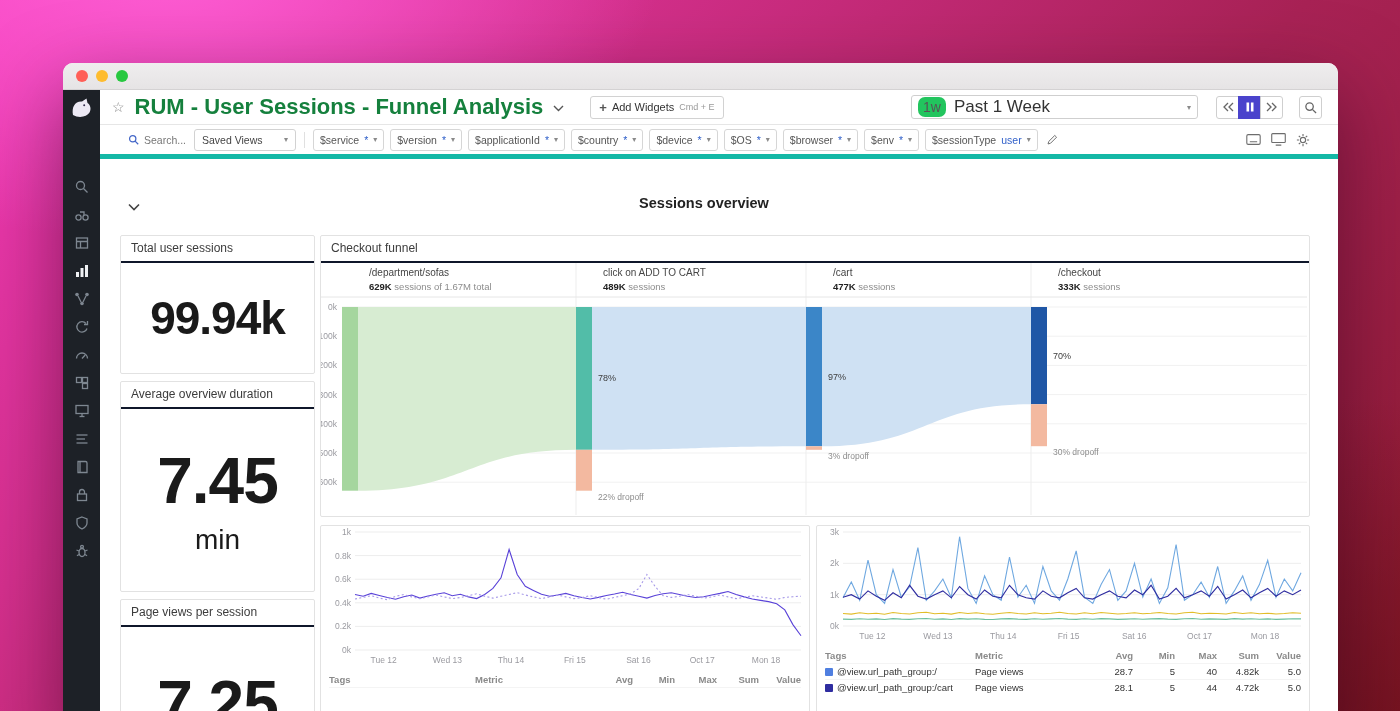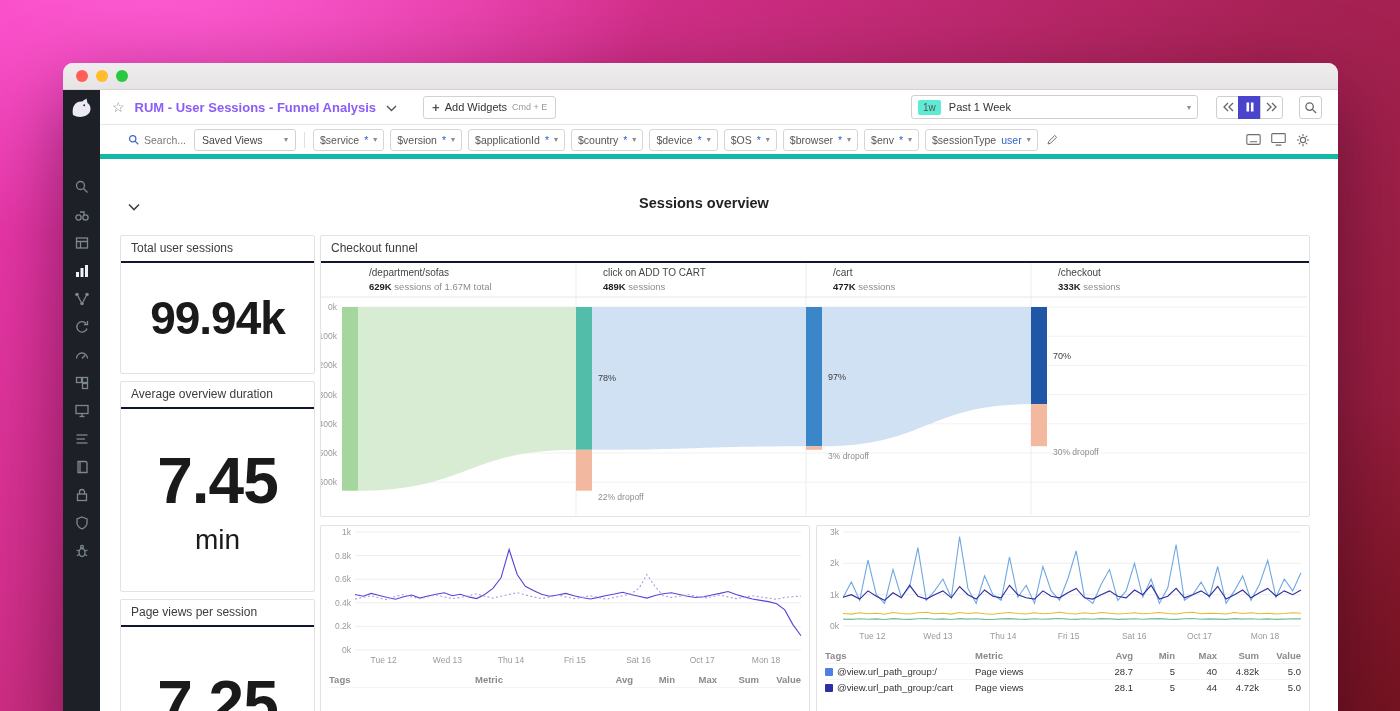--- a/index.html
+++ b/index.html
@@ -22,31 +22,31 @@
   .logo{margin-top:5px;width:28px;height:26px;display:flex;align-items:center;justify-content:center;cursor:pointer;}
   .nav-icons{margin-top:58px;display:flex;flex-direction:column;gap:12px;align-items:center;}
   .nav-icon{width:16px;height:16px;color:#7e8791;cursor:pointer;}
   .nav-icon.active{color:#eef0f3;}
   .nav-icon svg{display:block;}
   
   .main{flex:1;display:flex;flex-direction:column;min-width:0;background:#fff;}
   .topbar{height:34px;border-bottom:1px solid #e6e6e6;display:flex;align-items:center;
     padding:0 16px 0 12px;gap:8px;flex:none;}
   .star{font-size:14px;color:#8a8a8a;cursor:pointer;}
-  .dash-title{font-size:13px;font-weight:700;color:#8b5cf6;margin:0 2px 0 2px;white-space:nowrap;}
+  .dash-title{font-size:22px;font-weight:700;color:#15803d;margin:0 2px 0 2px;white-space:nowrap;}
   .chev{display:inline-block;}
   .add-widgets{display:flex;align-items:center;gap:5px;border:1px solid #d2d2d2;border-radius:3px;
     background:#fff;height:23px;padding:0 8px;font-size:11px;color:#333;margin-left:18px;cursor:pointer;
     font-family:inherit;}
   .add-widgets .plus{font-size:13px;font-weight:700;color:#555;}
   .add-widgets .kbd{font-size:9px;color:#9a9a9a;}
   .timepicker{margin-left:auto;width:273px;height:22px;border:1px solid #cfcfcf;border-radius:3px;
     display:flex;align-items:center;padding:0 6px;gap:8px;cursor:pointer;background:#fff;}
-  .time-short{background:#5eead4;border-radius:2px;font-size:10px;color:#555;padding:2px 5px;}
-  .time-label{font-size:11px;color:#333;flex:1;}
+  .time-short{background:#22c55e;border-radius:7px;font-size:14px;color:#555;padding:2px 5px;}
+  .time-label{font-size:17px;color:#333;flex:1;}
   .playgroup{display:flex;margin-left:10px;}
   .playbtn{width:23px;height:23px;border:1px solid #cfcfcf;background:#fff;display:flex;
     align-items:center;justify-content:center;cursor:pointer;padding:0;margin-left:-1px;}
   .playbtn:first-child{border-radius:3px 0 0 3px;margin-left:0;}
   .playbtn:last-child{border-radius:0 3px 3px 0;}
   .playbtn.pause{background:#4a43cc;border-color:#4a43cc;}
   .iconbtn{width:23px;height:23px;border:1px solid #cfcfcf;border-radius:3px;background:#fff;
     display:flex;align-items:center;justify-content:center;cursor:pointer;margin-left:8px;padding:0;}
   
   .filterbar{height:29px;border-bottom:5px solid #14b8a6;display:flex;align-items:center;

